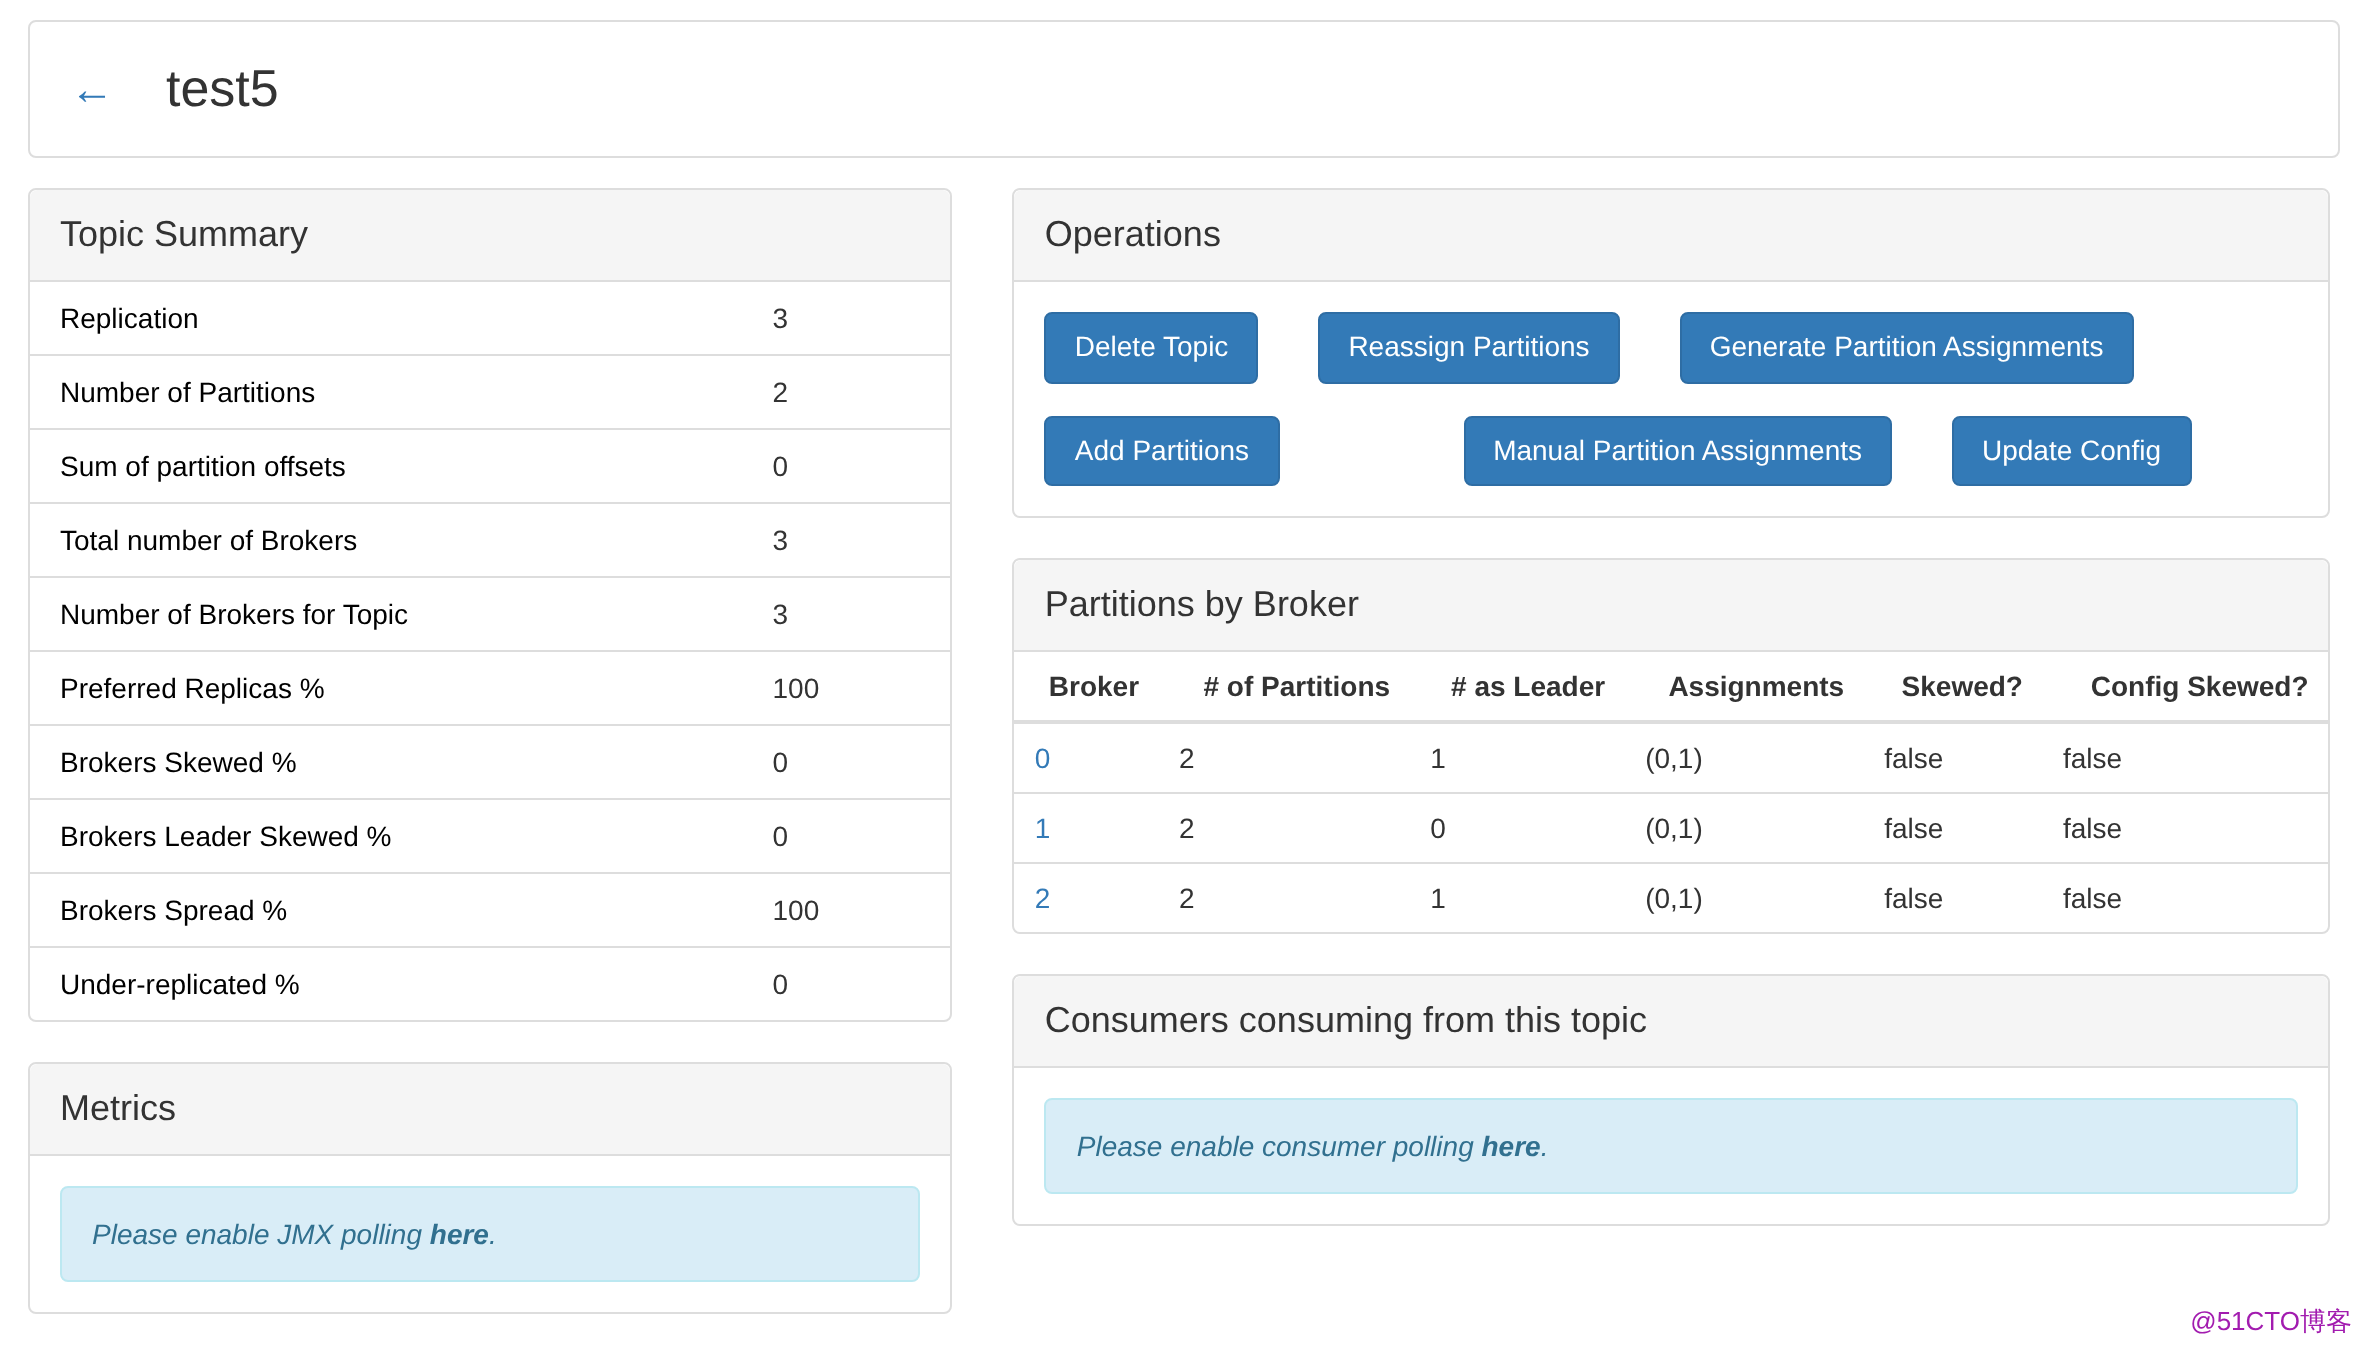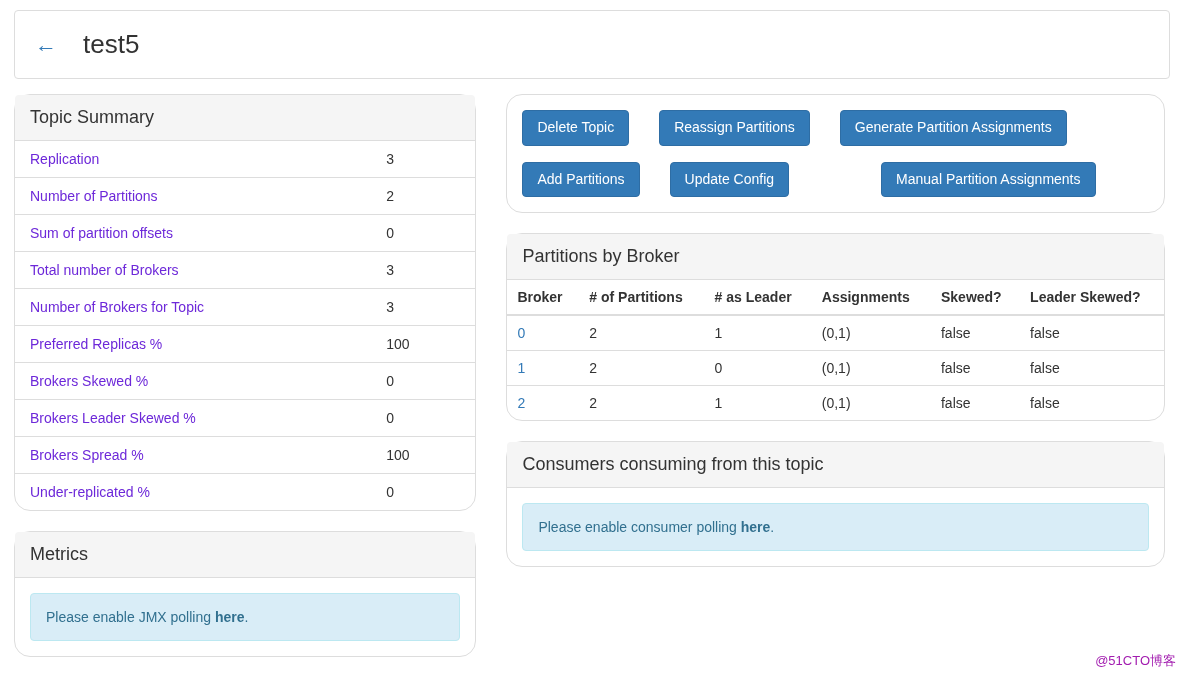--- a/index.html
+++ b/index.html
@@ -43,21 +43,21 @@
     .col-left {
       flex: 0 0 40%;
       max-width: 40%;
     }
     .col-right {
       flex: 0 0 57%;
       max-width: 57%;
     }
     .panel {
       border: 1px solid #ddd;
-      border-radius: 16px;
+      border-radius: 4px;
       margin-bottom: 20px;
       background: #fff;
     }
     .panel-heading {
       background: #f5f5f5;
       border-bottom: 1px solid #ddd;
       padding: 12px 15px;
       font-size: 18px;
       font-weight: 500;
       color: #333;
@@ -73,21 +73,21 @@
     }
     table.summary-table td {
       padding: 10px 15px;
       border-top: 1px solid #ddd;
       font-size: 14px;
     }
     table.summary-table tr:first-child td {
       border-top: none;
     }
     table.summary-table td:first-child {
-      color: #6d28d9;
+      color: #000000;
     }
     table.summary-table td:last-child {
       text-align: left;
       padding-left: 50px;
     }
     .btn {
       display: inline-block;
       padding: 7px 14px;
       font-size: 14px;
       background: #337ab7;
@@ -104,21 +104,21 @@
       margin-bottom: 16px;
     }
     .ops-row .btn {
       flex: 0 0 auto;
     }
     table.broker-table {
       width: 100%;
       border-collapse: collapse;
     }
     table.broker-table th {
-      text-align: left;
+      text-align: right;
       font-weight: bold;
       padding: 9px 10px;
       border-bottom: 2px solid #ddd;
       font-size: 14px;
       vertical-align: bottom;
     }
     table.broker-table td {
       padding: 9px 10px;
       border-top: 1px solid #ddd;
       font-size: 14px;
@@ -128,20 +128,21 @@
       color: #337ab7;
       cursor: pointer;
     }
     .alert-info {
       background: #d9edf7;
       border: 1px solid #bce8f1;
       color: #31708f;
       padding: 15px;
       border-radius: 4px;
       margin: 0;
+      font-style: italic;
     }
     .alert-info .here {
       font-weight: bold;
       color: #31708f;
       cursor: pointer;
     }
     .watermark {
       position: fixed;
       bottom: 4px;
       right: 8px;
@@ -216,45 +217,46 @@
           <span>Please enable JMX polling </span><span class="here">here</span><span>.</span>
         </div>
       </div>
     </div>
 
   </div>
 
   <div class="col-right">
 
     <div class="panel">
+      <div class="panel-heading">Operations</div>
       <div class="panel-body">
         <div class="ops-row">
           <span class="btn">Delete Topic</span>
           <span class="btn">Reassign Partitions</span>
           <span class="btn">Generate Partition Assignments</span>
         </div>
         <div class="ops-row" style="margin-bottom:0">
           <span class="btn">Add Partitions</span>
+          <span class="btn" style="margin-left:62px">Manual Partition Assignments</span>
           <span class="btn">Update Config</span>
-          <span class="btn" style="margin-left:62px">Manual Partition Assignments</span>
         </div>
       </div>
     </div>
 
     <div class="panel">
       <div class="panel-heading">Partitions by Broker</div>
       <table class="broker-table">
         <thead>
           <tr>
             <th>Broker</th>
             <th># of Partitions</th>
             <th># as Leader</th>
             <th>Assignments</th>
             <th>Skewed?</th>
-            <th>Leader Skewed?</th>
+            <th>Config Skewed?</th>
           </tr>
         </thead>
         <tbody id="broker-body">
             <tr>
               <td><span class="link">0</span></td>
               <td>2</td>
               <td>1</td>
               <td>(0,1)</td>
               <td>false</td>
               <td>false</td>

